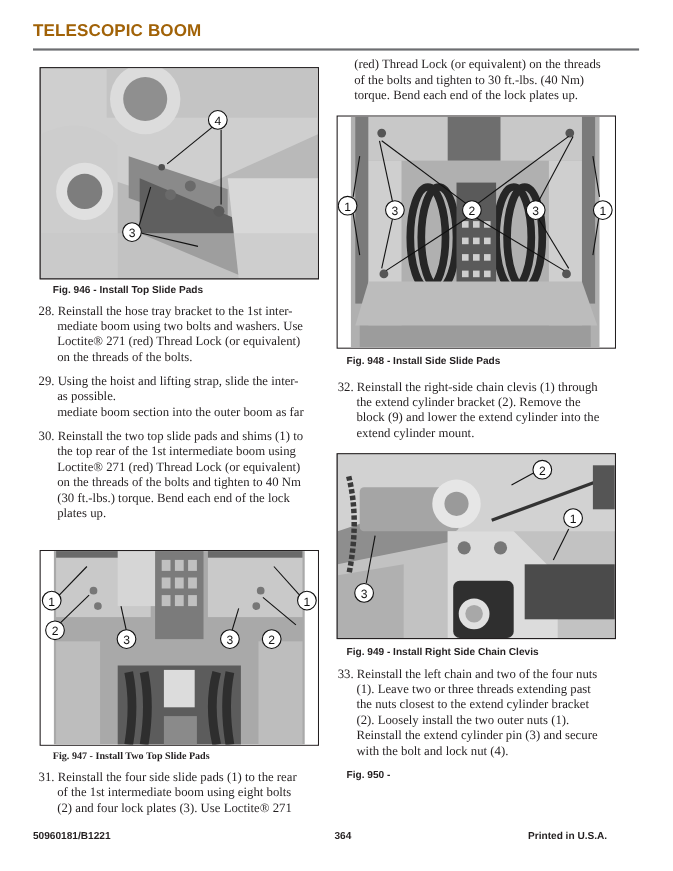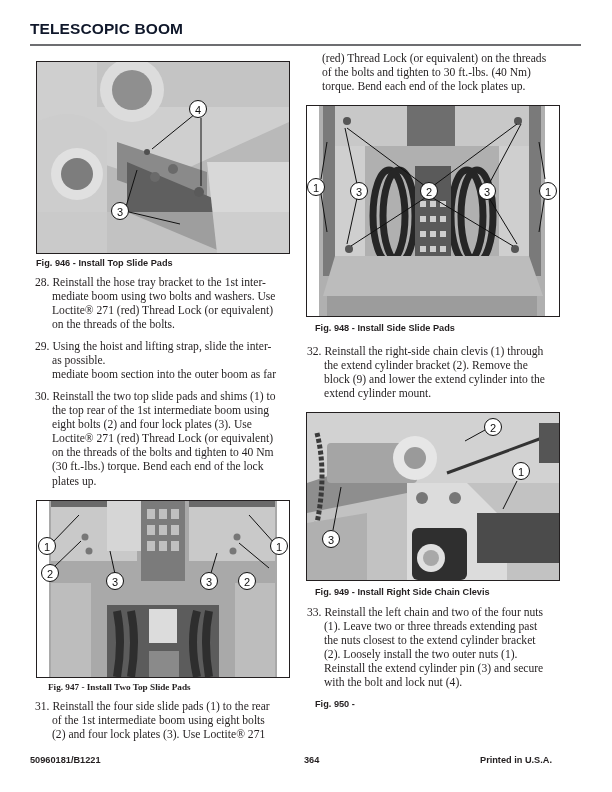--- a/index.html
+++ b/index.html
@@ -1,20 +1,20 @@
 <!DOCTYPE html>
 <html><head>
 <meta charset="utf-8">
 <style>
   html, body { margin: 0; padding: 0; background: #ffffff; }
   body { width: 612px; height: 792px; position: relative; overflow: hidden;
          font-family: "Liberation Serif", serif; color: #231f20; }
   .abs { position: absolute; }
   .section-title { left: 30px; top: 20px; font-family: "Liberation Sans", sans-serif;
-         font-weight: bold; font-size: 15.5px; letter-spacing: 0.1px; color: #0f172a; }
+         font-weight: bold; font-size: 15.5px; letter-spacing: 0.1px; color: #a16207; }
   .rule { left: 30px; top: 44px; width: 551px; height: 2px; background: #6d6e71; }
   .fig { border: 1.3px solid #231f20; background: #9a9a9a; overflow: hidden; }
   .fig svg { display: block; }
   .caption { font-family: "Liberation Sans", sans-serif; font-weight: bold; font-size: 9.2px; color: #231f20; }
   .para { font-size: 11.6px; line-height: 14.1px; width: 252px; }
   .footer { font-family: "Liberation Sans", sans-serif; font-weight: bold; font-size: 9.2px; top: 755px; text-align: center; }
 </style>
 </head>
 <body>
 
@@ -49,37 +49,36 @@
     <g>
       <circle cx="161" cy="47" r="8.5" fill="#fff" stroke="#111" stroke-width="1"></circle>
       <text x="161" y="51.5" text-anchor="middle" font-family="Liberation Sans, sans-serif" font-size="11" fill="#111">4</text>
     </g>
     <g>
       <circle cx="83" cy="149" r="8.5" fill="#fff" stroke="#111" stroke-width="1"></circle>
       <text x="83" y="153.5" text-anchor="middle" font-family="Liberation Sans, sans-serif" font-size="11" fill="#111">3</text>
     </g>
   </svg>
 </div>
-<div class="abs caption" style="left:36px; top:258px;">Fig. 946 -  Install Top Slide Pads</div>
+<div class="abs caption" style="left:48px; top:258px;">Fig. 946 -  Install Top Slide Pads</div>
 
 <div class="abs para" style="left:35px; top:276px;">
   <div>28. Reinstall the hose tray bracket to the 1st inter-</div>
   <div style="padding-left:17px">mediate boom using two bolts and washers. Use</div>
   <div style="padding-left:17px">Loctite® 271 (red) Thread Lock (or equivalent)</div>
   <div style="padding-left:17px">on the threads of the bolts.</div>
 </div>
 <div class="abs para" style="left:35px; top:340px;">
   <div>29. Using the hoist and lifting strap, slide the inter-</div>
   <div style="padding-left:17px">as possible.</div>
   <div style="padding-left:17px">mediate boom section into the outer boom as far</div>
 </div>
 <div class="abs para" style="left:35px; top:390px;">
   <div>30. Reinstall the two top slide pads and shims (1) to</div>
   <div style="padding-left:17px">the top rear of the 1st intermediate boom using</div>
-  <div style="padding-left:17px">eight bolts (2) and four lock plates (3). Use</div>
   <div style="padding-left:17px">Loctite® 271 (red) Thread Lock (or equivalent)</div>
   <div style="padding-left:17px">on the threads of the bolts and tighten to 40 Nm</div>
   <div style="padding-left:17px">(30 ft.-lbs.) torque. Bend each end of the lock</div>
   <div style="padding-left:17px">plates up.</div>
 </div>
 
 <div class="abs fig" style="left:36px; top:500px; width:252px; height:176px; background:#fff;">
   <svg width="252" height="176" viewBox="0 0 252 176">
     <rect width="252" height="176" fill="#ffffff"></rect>
     <rect x="12" y="0" width="228" height="176" fill="#a9a9a9"></rect>

